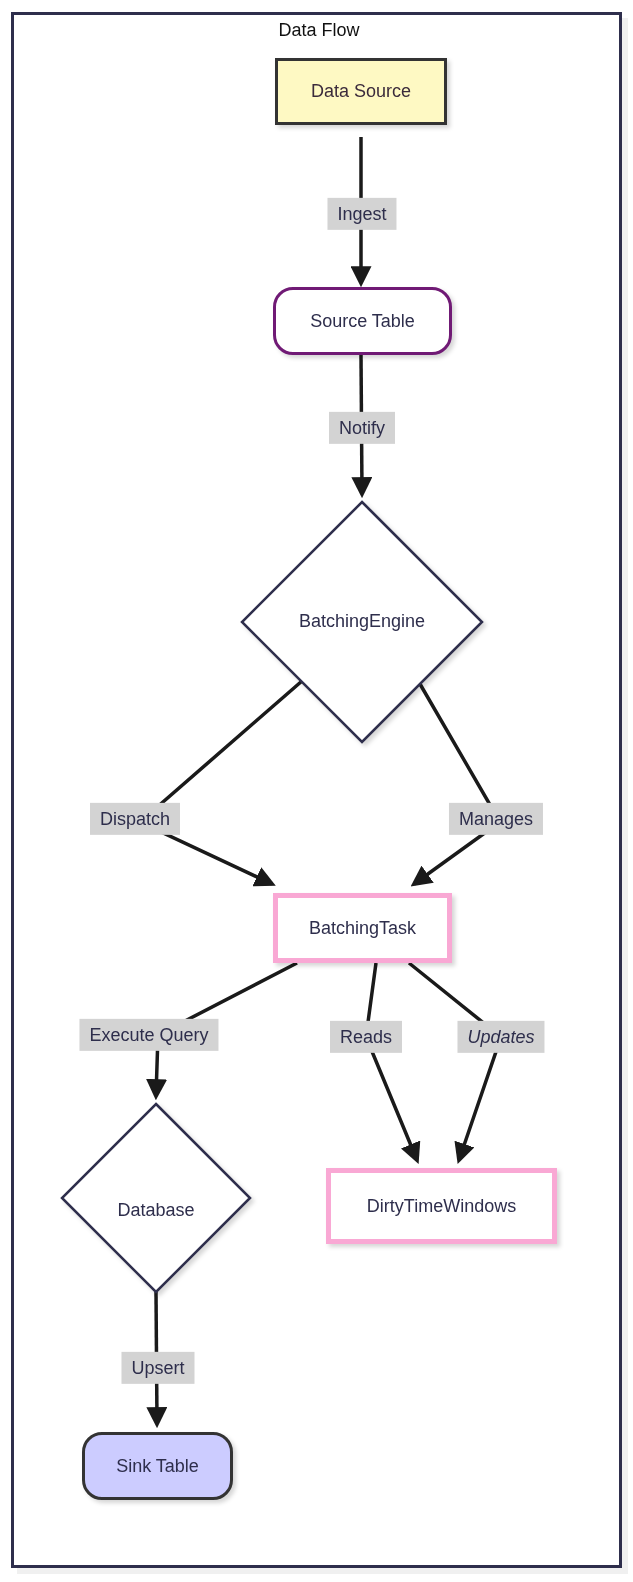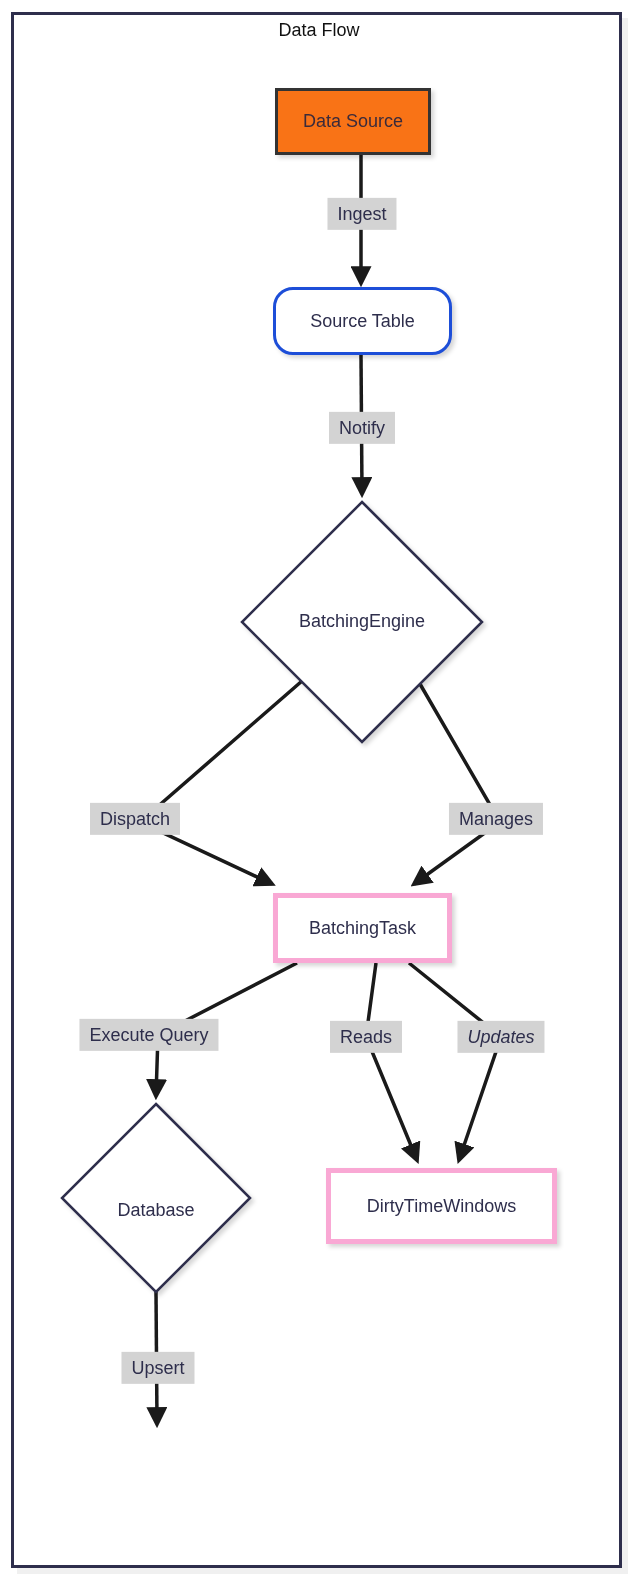--- a/index.html
+++ b/index.html
@@ -18,21 +18,21 @@
     font-size:18px; color:#111111; white-space:nowrap;
   }
   svg.edge-layer { position:absolute; left:0; top:0; }
   .shadow { filter:drop-shadow(3px 3px 2px rgba(0,0,0,0.16)); }
   .node {
     position:absolute; display:flex; align-items:center; justify-content:center;
     box-sizing:border-box; font-size:18px; color:#2e2e4c; background:#ffffff;
     white-space:nowrap;
   }
   .node-rect   { border:5px solid #f9a8d4; }
-  .node-round  { border:3px solid #1d4ed8; border-radius:20px; }
+  .node-round  { border:3px solid #701a75; border-radius:20px; }
   .node-accent { border:3px solid #333333; color:#3b2b3b; }
   .diamond-label {
     position:absolute; transform:translate(-50%,-50%);
     font-size:18px; color:#2e2e4c; white-space:nowrap;
   }
   .edge-label {
     position:absolute; transform:translate(-50%,-50%);
     background:#d3d3d3; color:#2e2e4c; font-size:18px;
     padding:4px 10px; white-space:nowrap; line-height:1.35;
   }
@@ -61,40 +61,43 @@
       <path d="M297,963 L158,1035 L156,1096" marker-end="url(#arrow)"></path>
       <path d="M376,963 L366,1037 L417,1160" marker-end="url(#arrow)"></path>
       <path d="M409,963 L501,1037 L459,1160" marker-end="url(#arrow)"></path>
       <path d="M156,1292 L157,1424" marker-end="url(#arrow)"></path>
     </g>
 
     <polygon class="shadow" points="362,502 482,622 362,742 242,622" fill="#ffffff" stroke="#2e2e4c" stroke-width="2.5"></polygon>
     <polygon class="shadow" points="156,1104 250,1198 156,1292 62,1198" fill="#ffffff" stroke="#2e2e4c" stroke-width="2.5"></polygon>
   </svg>
 
-  <div class="node node-rect node-accent shadow" style="left: 275px; top: 88px; width: 156px; height: 67px; background: #f97316;">
+  <div class="node node-rect node-accent shadow" style="left: 275px; top: 58px; width: 172px; height: 67px; background: #fef9c3;">
     <span>Data Source</span>
   </div>
 
   <div class="node node-round shadow" style="left:273px; top:287px; width:179px; height:68px;">
     <span>Source Table</span>
   </div>
 
   <div class="diamond-label" style="left:362px; top:621px;">BatchingEngine</div>
 
   <div class="node node-rect shadow" style="left:273px; top:893px; width:179px; height:70px;">
     <span>BatchingTask</span>
   </div>
 
   <div class="diamond-label" style="left:156px; top:1198px;margin-top:12px;">Database</div>
 
   <div class="node node-rect shadow" style="left:326px; top:1168px; width:231px; height:76px;">
     <span>DirtyTimeWindows</span>
   </div>
 
+  <div class="node node-round node-accent shadow" style="left: 82px; top: 1432px; width: 151px; height: 68px; color: rgb(46, 46, 76); background: rgb(204, 204, 255);">
+    <span>Sink Table</span>
+  </div>
 
   <div class="edge-label" style="left:362px; top:214px;">Ingest</div>
   <div class="edge-label" style="left:362px; top:428px;">Notify</div>
   <div class="edge-label" style="left:135px; top:819px;">Dispatch</div>
   <div class="edge-label" style="left:496px; top:819px;">Manages</div>
   <div class="edge-label" style="left:149px; top:1035px;">Execute Query</div>
   <div class="edge-label" style="left:366px; top:1037px;">Reads</div>
   <div class="edge-label" style="left:501px; top:1037px;font-style:italic;">Updates</div>
   <div class="edge-label" style="left:158px; top:1368px;">Upsert</div>
 

